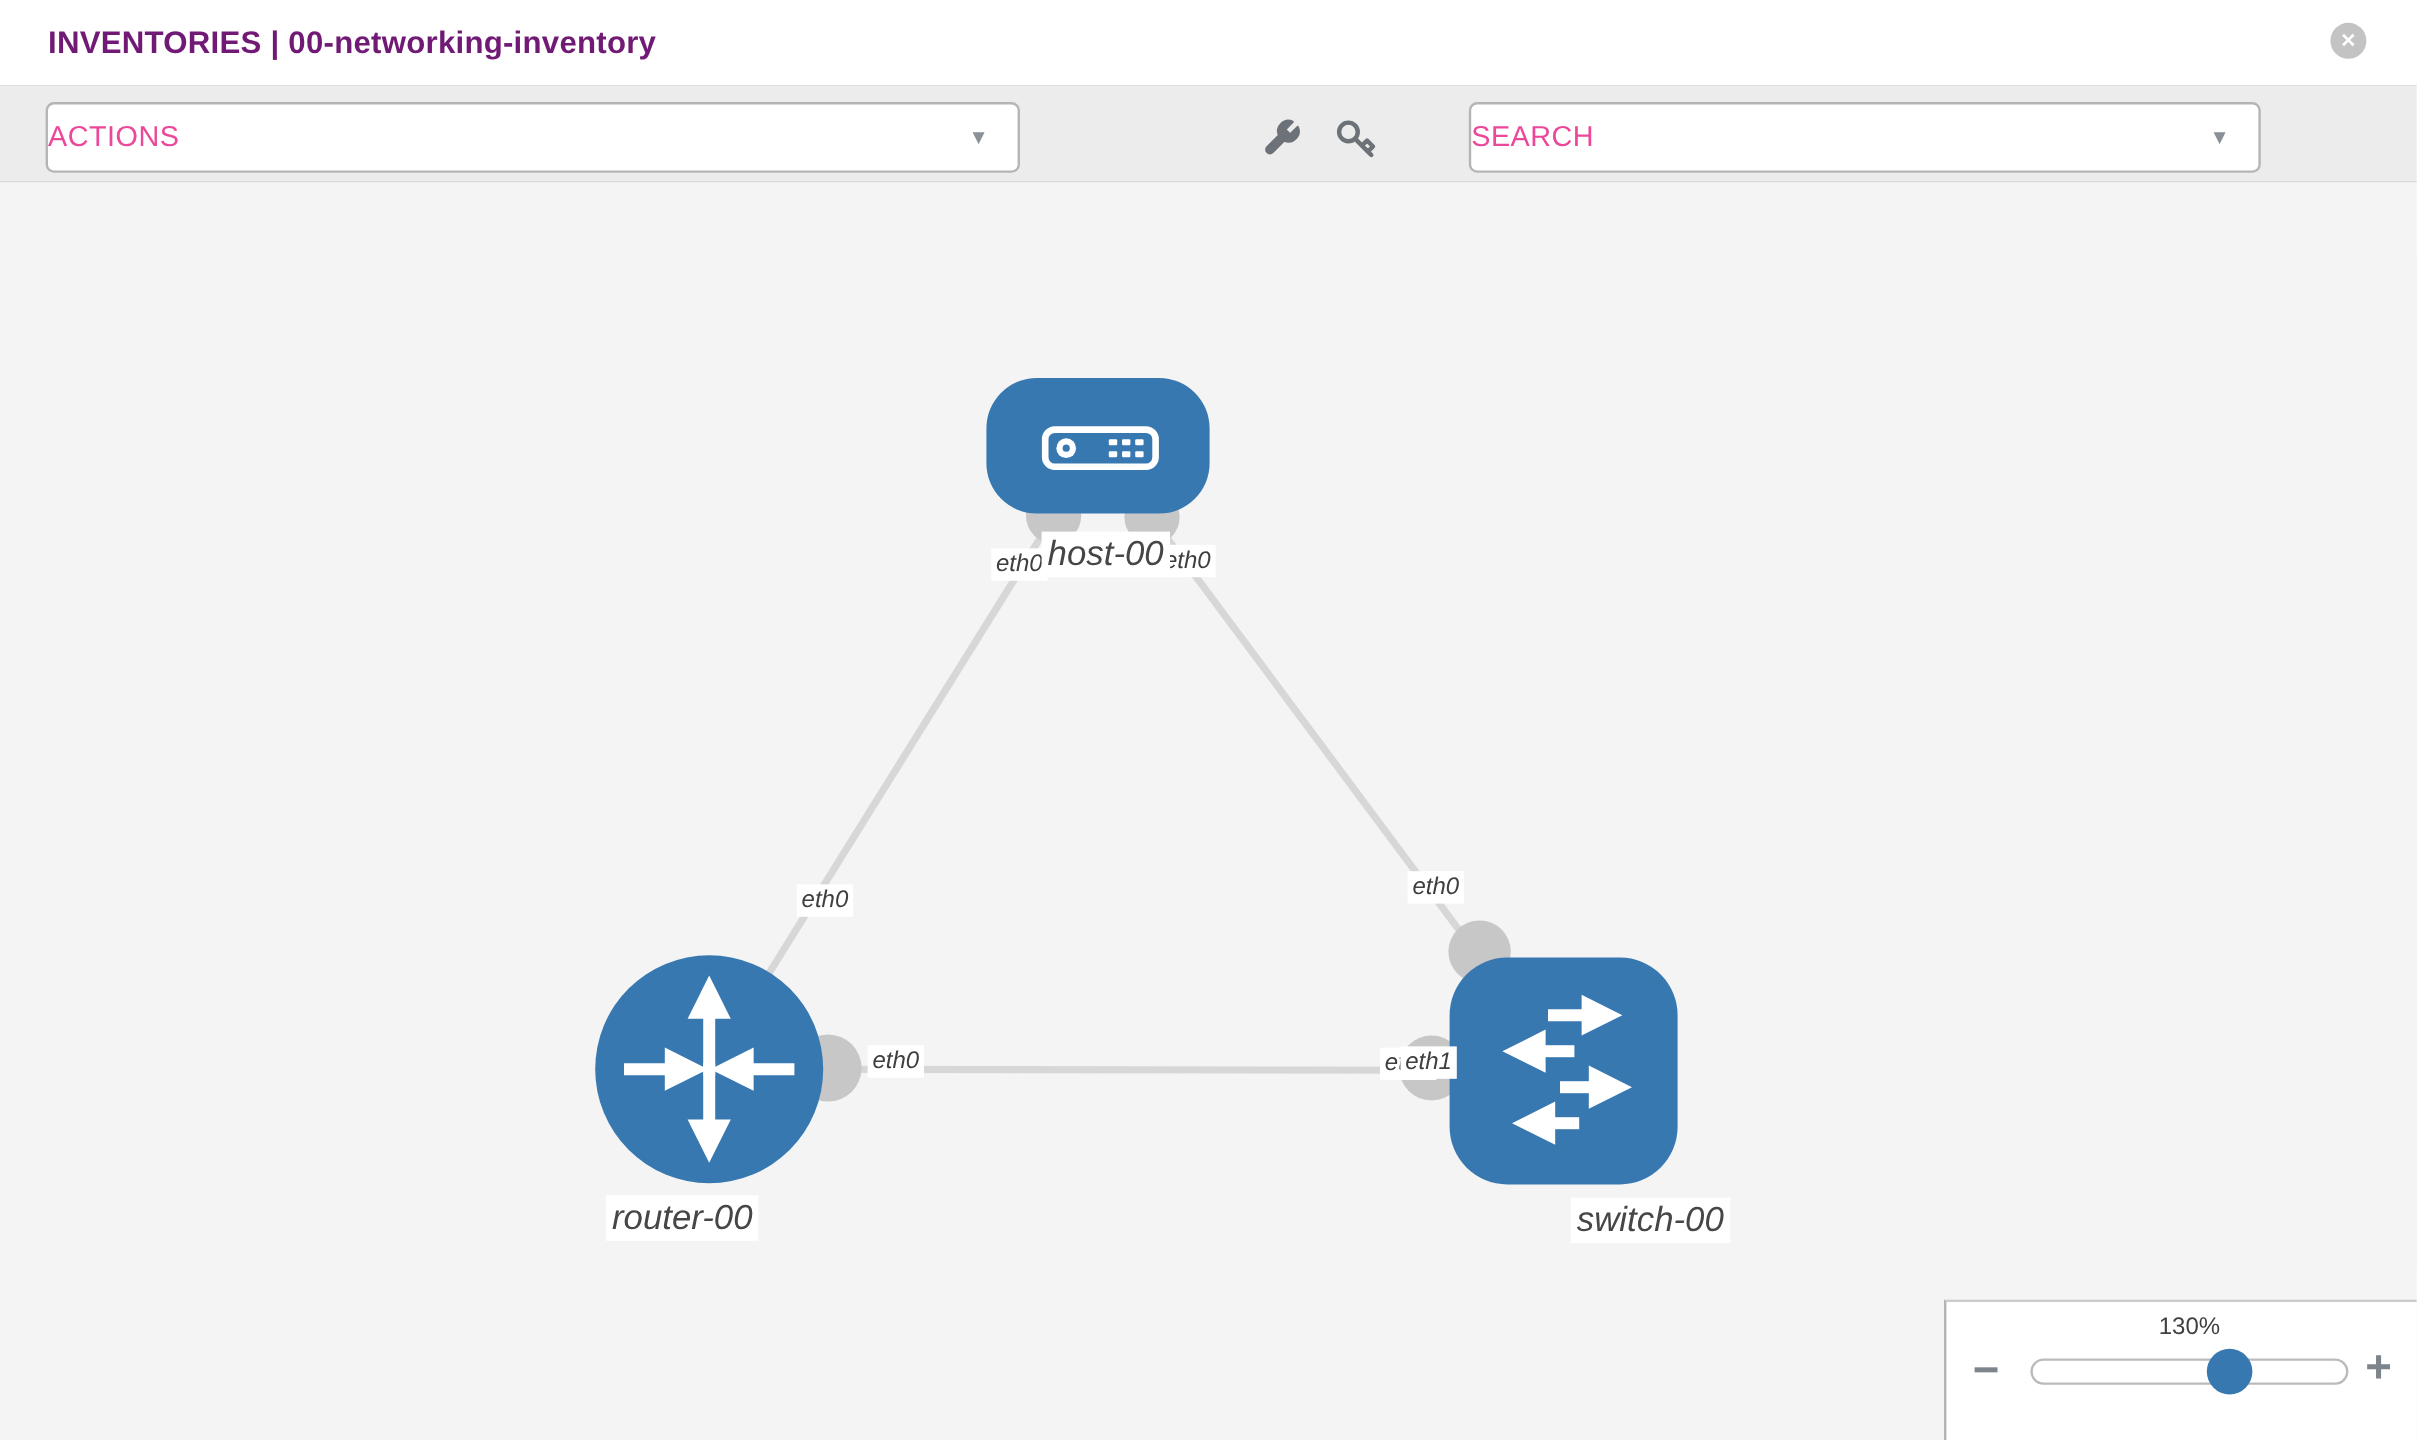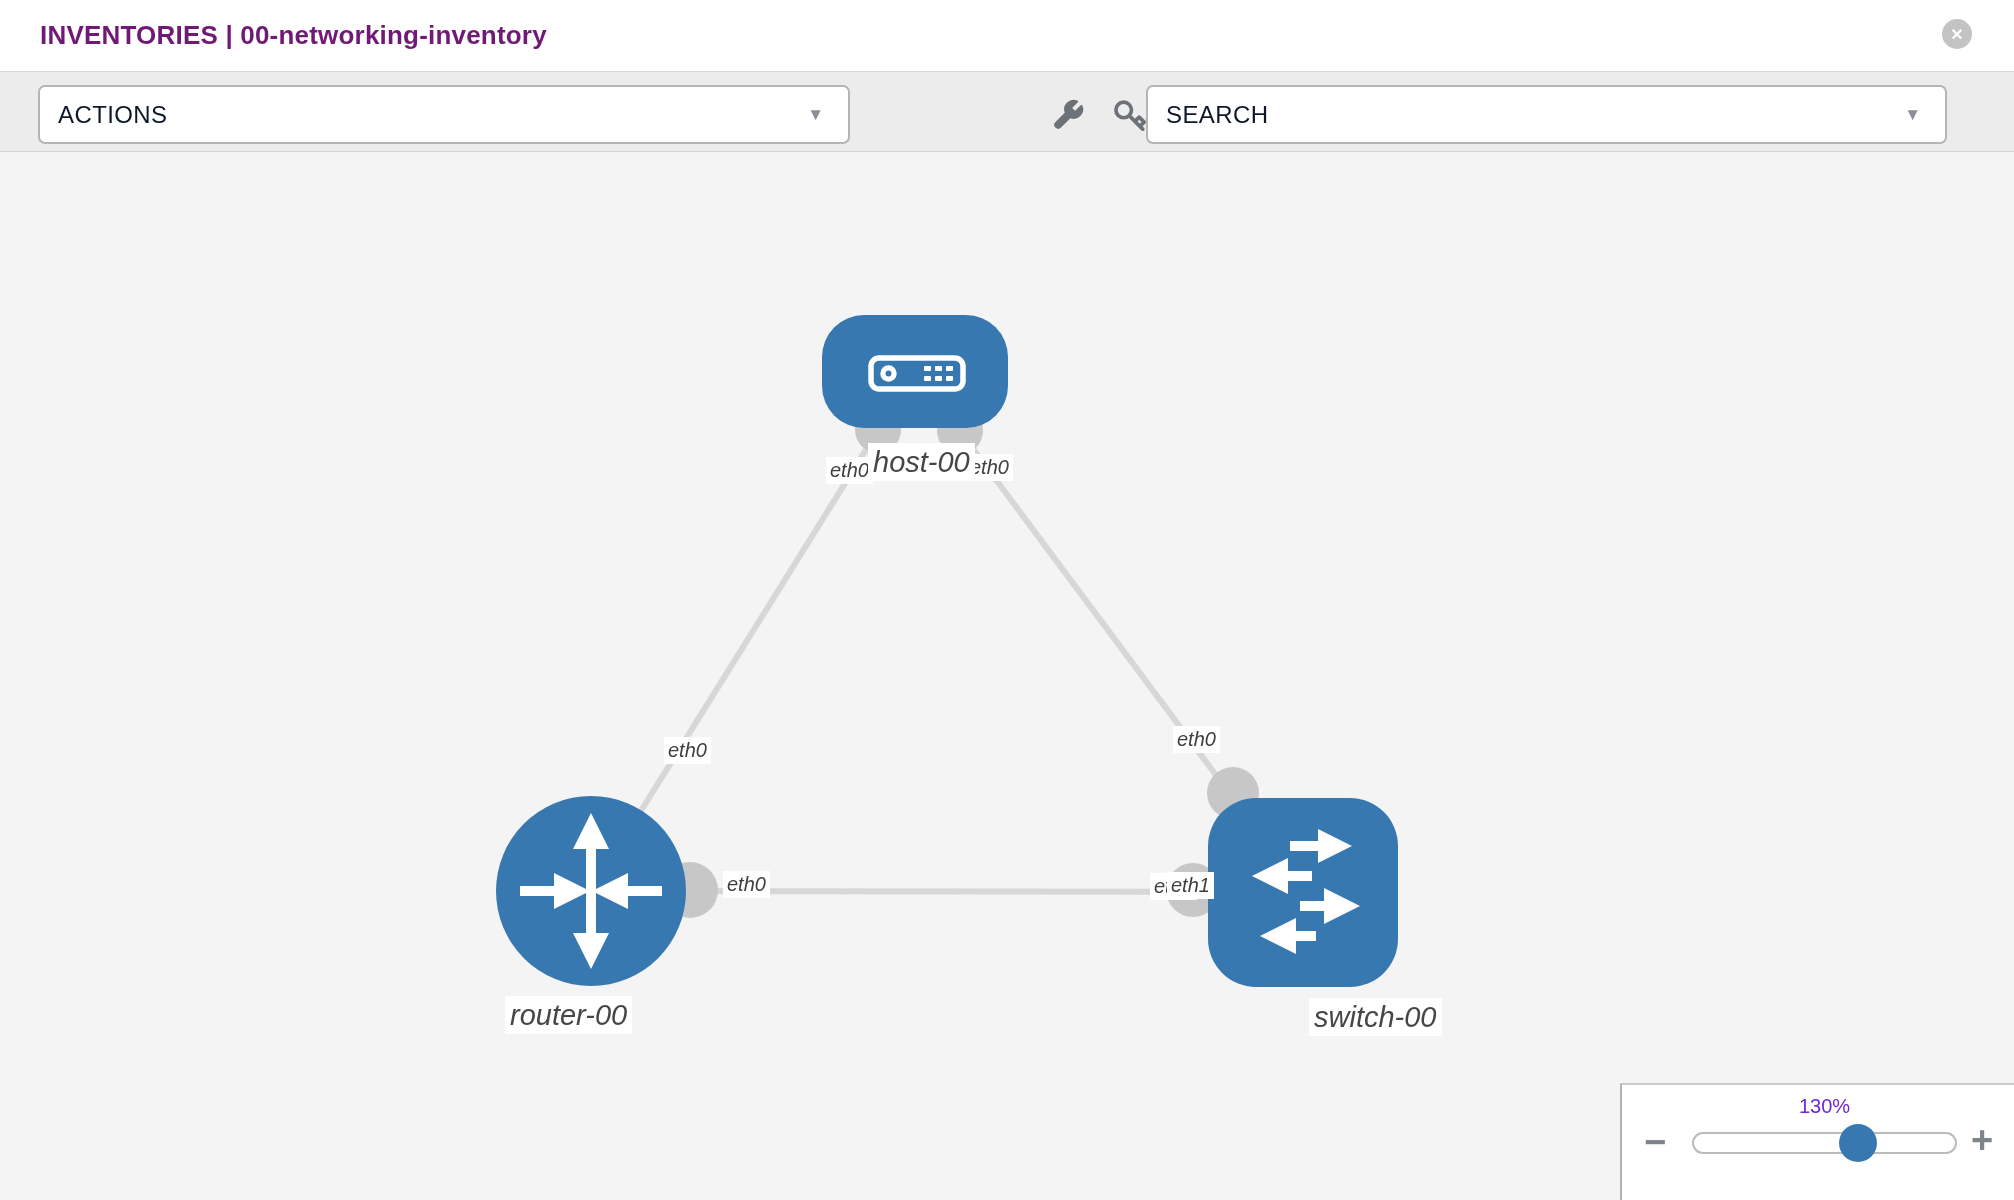--- a/index.html
+++ b/index.html
@@ -8,41 +8,41 @@
   .app { position:relative; width:2014px; height:1200px; overflow:hidden; }
 
   
   .hdr { position:relative; height:72px; background:#fff; border-bottom:1px solid #d6d6d6; }
   .hdr-title { position:absolute; left:40px; top:0; line-height:71px; font-size:26px; font-weight:bold; color:#701a75; letter-spacing:.2px; }
   .close-btn { position:absolute; right:42px; top:19px; width:30px; height:30px; border-radius:50%; background:#c3c3c3; color:#fff; font-size:16px; font-weight:bold; display:flex; align-items:center; justify-content:center; cursor:pointer; }
 
   
   .tbar { position:relative; height:80px; background:#ececec; border-bottom:1px solid #d2d2d2; }
   .select-box { position:absolute; top:13px; height:59px; background:#fff; border:2px solid #b5b5b5; border-radius:7px; display:flex; align-items:center; cursor:pointer; }
-  .select-box .sel-label { padding-left:18px; font-size:24px; color:#0f172a; letter-spacing:.4px; flex:1; }
+  .select-box .sel-label { font-size:24px; color:#ec4899; letter-spacing:.4px; flex:1; }
   .select-box .caret { padding-right:24px; font-size:17px; color:#8a9096; }
   .box-actions { left:38px;  width:812px; }
-  .box-search  { left:1146px; width:801px; }
+  .box-search  { left:1224px; width:660px; }
   .tool-icon { position:absolute; top:26px; width:34px; height:34px; cursor:pointer; }
   .tool-icon svg { width:34px; height:34px; display:block; }
   .icon-wrench { left:1051px; }
   .icon-key    { left:1113px; }
 
   
   .canvas { position:relative; width:2014px; height:1048px; background:#f4f4f4; }
   .canvas svg.graph { position:absolute; left:0; top:0; }
 
   
   .chip { position:absolute; background:#fff; color:#464646; line-height:1.25; padding:1px 5px; white-space:nowrap;font-style:italic; }
   .chip-node { font-size:29px; }
   .chip-if { font-size:20px; color:#3f3f3f; padding:1px 4px; }
 
   
   .zoom-panel { position:absolute; right:0; bottom:0; width:394px; height:117px; background:#fff; border-left:2px solid #b3b3b3; border-top:2px solid #cbcbcb; }
-  .zoom-level { position:absolute; left:70px; top:10px; width:265px; text-align:center; font-size:20px; color:#6d28d9; }
+  .zoom-level { position:absolute; left:70px; top:10px; width:265px; text-align:center; font-size:20px; color:#404040; }
   .zoom-minus, .zoom-plus { position:absolute; font-size:38px; font-weight:bold; color:#7d848c; line-height:1; cursor:pointer; }
   .zoom-minus { left:22px; top:38px; }
   .zoom-plus  { left:349px; top:36px; }
   .zoom-track { position:absolute; left:70px; top:47px; width:265px; height:22px; background:#fff; border:2px solid #bbbbbb; border-radius:12px; cursor:pointer; }
   .zoom-thumb { position:absolute; left:145px; top:-10px; width:38px; height:38px; border-radius:50%; background:#3878b1; cursor:grab; }
 </style>
 </head>
 <body>
 
 <div class="app">

